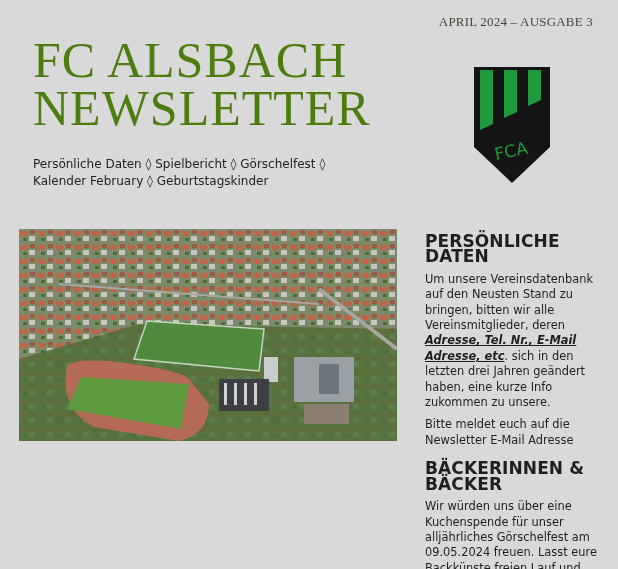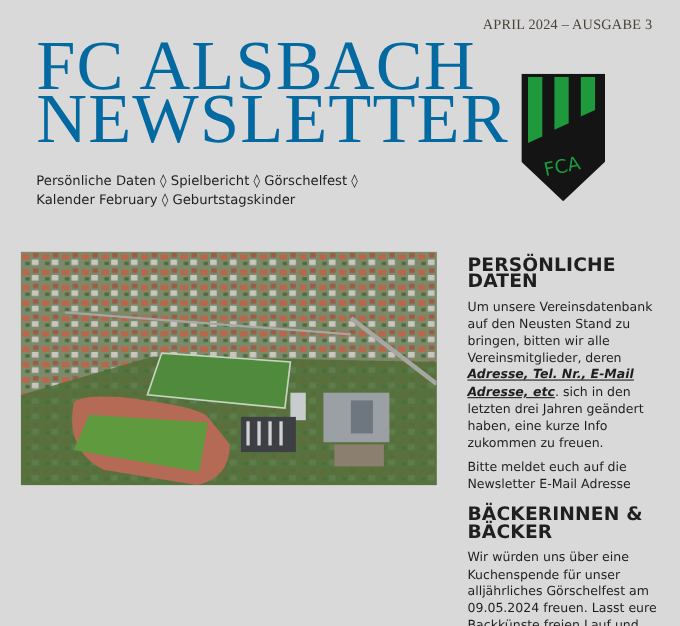--- a/index.html
+++ b/index.html
@@ -12,21 +12,21 @@
   }
   .issue {
     position:absolute; right:25px; top:14px;
     font-family:"Liberation Serif", serif;
     font-weight:normal; font-size:13px; color:#4a4438;
     letter-spacing:0.2px;
   }
   .title {
     position:absolute; left:33px; top:36px;
     font-family:"Liberation Serif", serif;
-    font-size:64px; line-height:48px; color:#0369a1;
+    font-size:50px; line-height:48px; color:#4d7c0f;
     letter-spacing:1px;
   }
   .title div { white-space:nowrap; }
   .toc {
     position:absolute; left:33px; top:156px; width:360px;
     font-size:12px; line-height:17px; color:#1f1f1f;
   }
   .crest { position:absolute; left:474px; top:67px; width:76px; height:116px; }
   .photo {
     position:absolute; left:19px; top:229px; width:378px; height:212px;
@@ -96,21 +96,21 @@
     <rect x="235" y="154" width="3" height="22" fill="#cfd2d4"></rect>
     <rect x="285" y="175" width="45" height="20" fill="#8b7f70"></rect>
     <path d="M300,60 L378,120" stroke="#a6a6a2" stroke-width="4"></path>
     <path d="M40,55 L300,75" stroke="#a6a6a2" stroke-width="2"></path>
   </svg>
 </div>
 
 <div class="sidebar">
   <section>
     <h3>PERSÖNLICHE DATEN</h3>
-    <p><span>Um unsere Vereinsdatenbank auf den Neusten Stand zu bringen, bitten wir alle Vereinsmitglieder, deren </span><span class="emph">Adresse, Tel. Nr., E-Mail Adresse, etc</span><span>. sich in den letzten drei Jahren geändert haben, eine kurze Info zukommen zu freuen.</span></p>
+    <p><span>Um unsere Vereinsdatenbank auf den Neusten Stand zu bringen, bitten wir alle Vereinsmitglieder, deren </span><span class="emph">Adresse, Tel. Nr., E-Mail Adresse, etc</span><span>. sich in den letzten drei Jahren geändert haben, eine kurze Info zukommen zu unsere.</span></p>
     <p>Bitte meldet euch auf die Newsletter E-Mail Adresse</p>
   </section>
   <div class="gap"></div>
   <section>
     <h3>BÄCKERINNEN &amp; BÄCKER</h3>
     <p>Wir würden uns über eine Kuchenspende für unser alljährliches Görschelfest am 09.05.2024 freuen. Lasst eure Backkünste freien Lauf und überrascht all unsere Gäste.</p>
     <p>Bitte meldet euch auf die Newsletter E-Mail Adresse</p>
   </section>
 </div>
 

